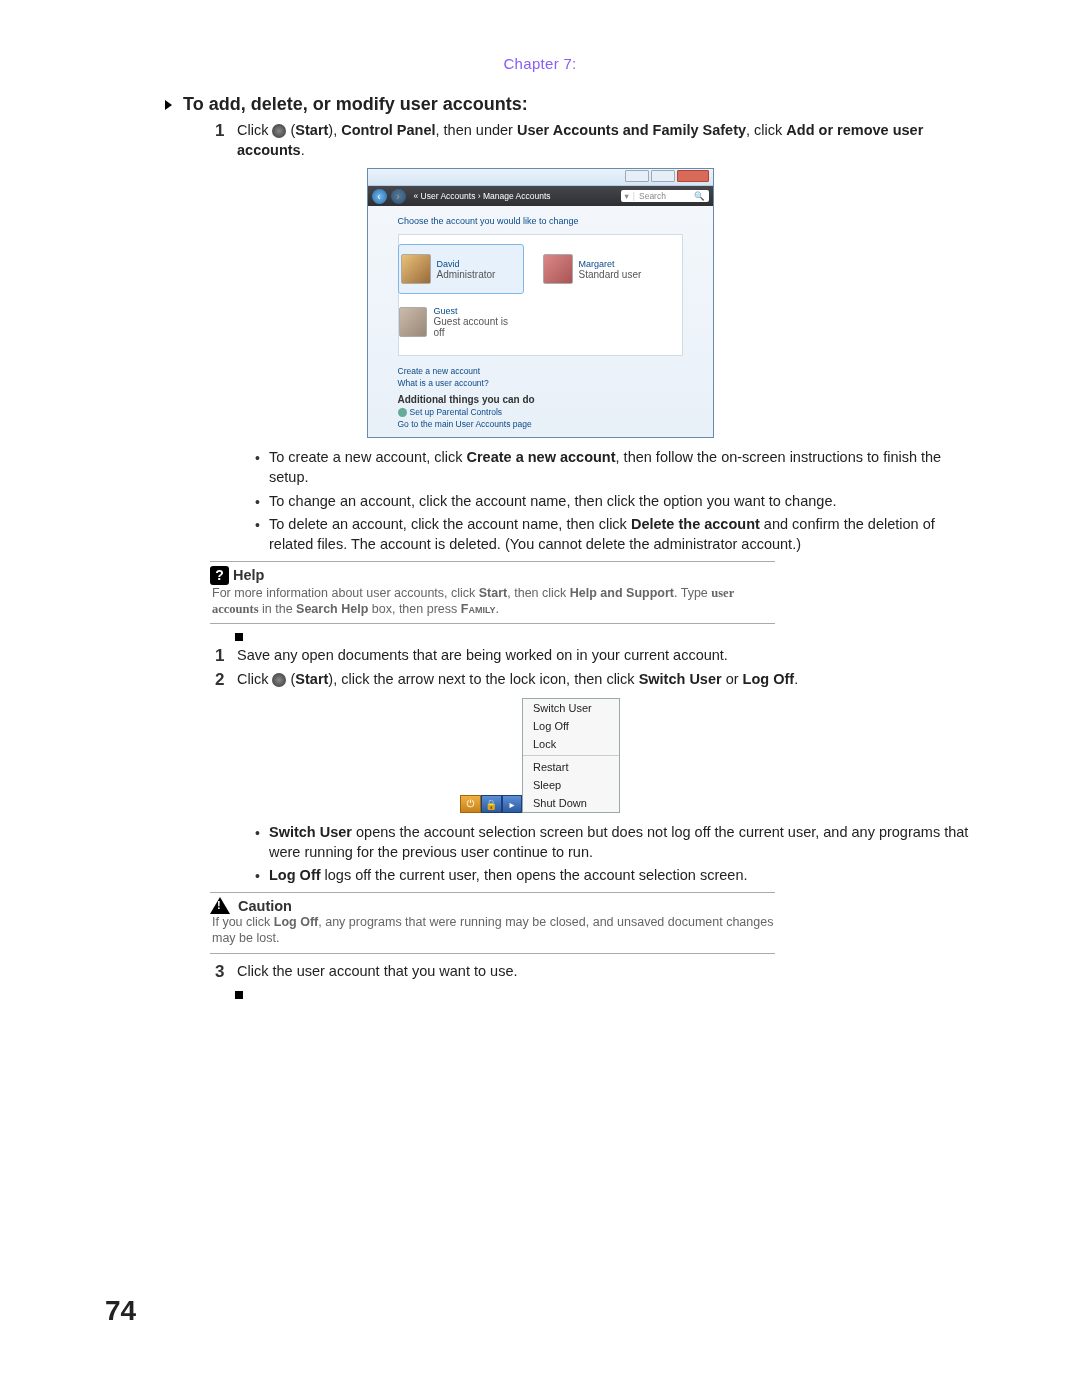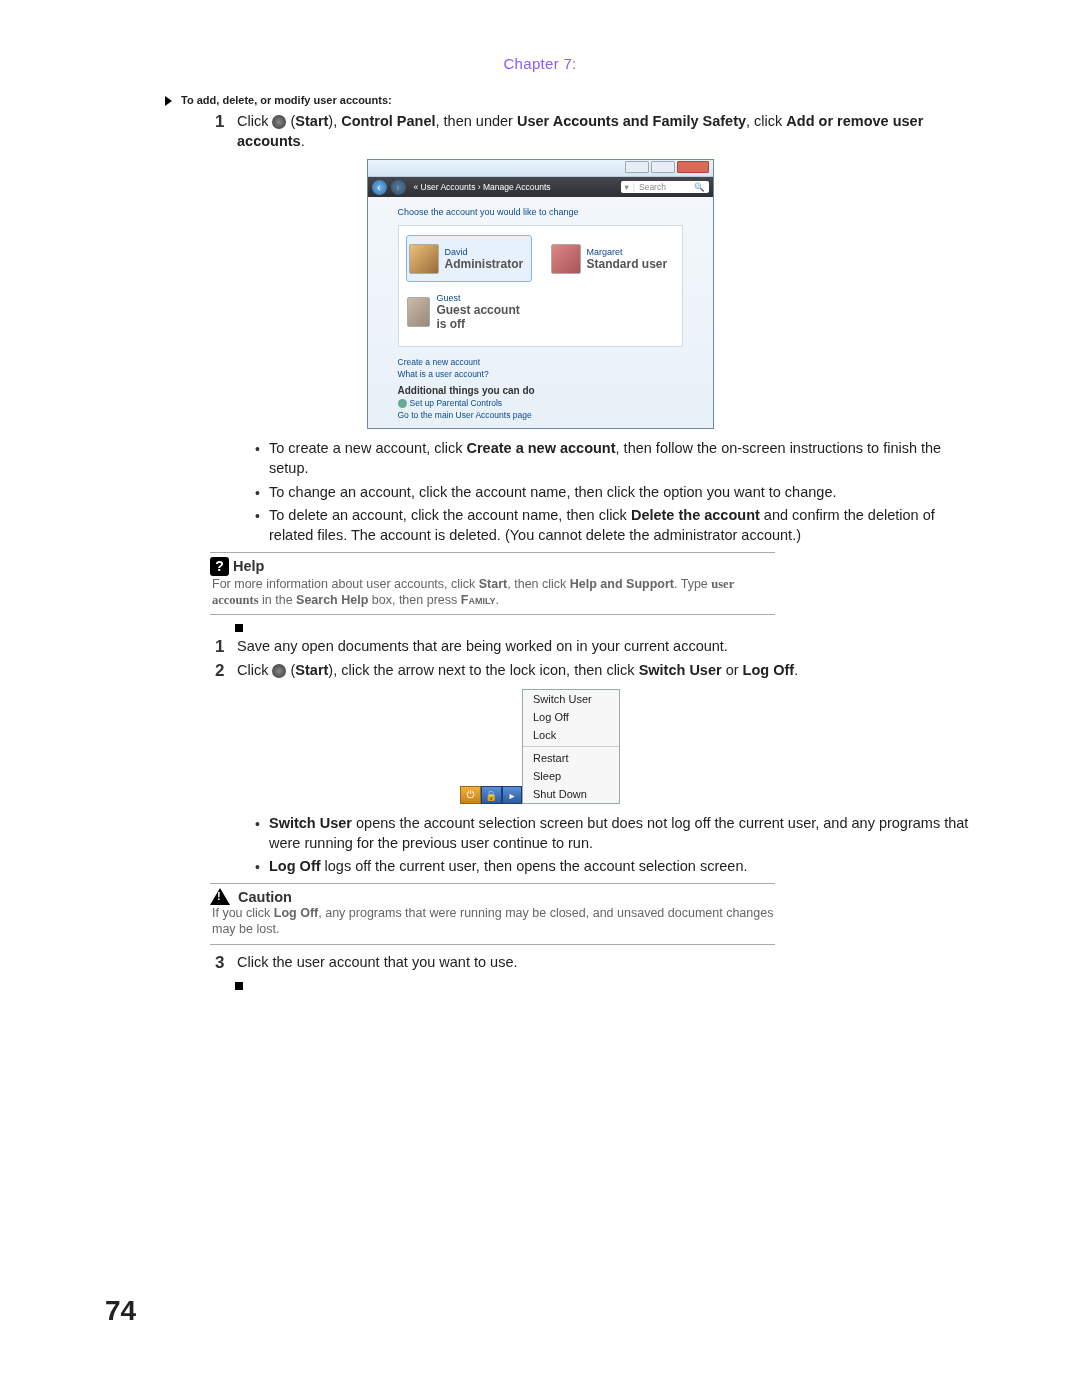--- a/index.html
+++ b/index.html
@@ -29,21 +29,21 @@
     display: inline-block;
     width: 0; height: 0;
     border-top: 5px solid transparent;
     border-bottom: 5px solid transparent;
     border-left: 7px solid #000;
     margin-right: 6px;
     vertical-align: middle;
   }
   .task-heading {
     font-weight: bold;
-    font-size: 11px;
+    font-size: 18px;
     margin: 8px 0 6px 60px;
   }
   .step {
     margin: 2px 0 4px 110px;
     display: flex;
   }
   .step-num {
     font-weight: bold;
     font-size: 17px;
     width: 22px;
@@ -151,27 +151,27 @@
   .vista-nav .circ { width:15px; height:15px; border-radius:50%; background: radial-gradient(#6fb7ef,#2a6aa5); display:flex;align-items:center;justify-content:center;color:#fff;font-size:10px;}
   .vista-nav .crumb { color:#fff; font-size:8.5px; flex:1; padding-left:4px;}
   .vista-nav .search { background:#fff; color:#888; font-size:8.5px; padding:1px 4px; width:80px; border-radius:2px; display:flex;gap:4px;align-items:center;}
   .vista-nav .search .mag { color:#3b7bc4;}
   .vista-body {
     background: linear-gradient(#f3f7fb,#e8f0f8);
     padding: 10px 30px 6px 30px;
     min-height: 200px;
   }
   .vista-body .prompt { color:#0a4a8a; font-size:9px; margin-bottom:8px;}
-  .accounts { background:#fff; border:1px solid #d0dbe6; padding:10px 8px; display:flex; flex-wrap:wrap; gap:6px 20px; min-height:100px;}
+  .accounts { background:#fff; border:1px solid #d0dbe6; padding:10px 0; display:flex; flex-wrap:wrap; gap:6px 20px; min-height:100px;}
   .acct { display:flex; gap:6px; align-items:center; width:120px;}
   .acct .pic { width:28px; height:28px; border:1px solid #aaa; border-radius:2px; background:linear-gradient(135deg,#e9c27a,#9a6a3a);}
   .acct .pic.m { background:linear-gradient(135deg,#d88,#a55);}
   .acct .pic.g { background:linear-gradient(135deg,#cba,#987);}
   .acct .info .nm { color:#0a4a8a; font-size:9px;}
-  .acct .info .rl { color:#555; font-size:12px;font-weight:bold;}
+  .acct .info .rl { color:#555; font-size:10px;}
   .acct.sel { outline:1px solid #7fb6e8; background:#e6f1fb; padding:2px; border-radius:2px;}
   .vlinks { margin-top:10px; }
   .vlinks .lk { color:#0a4a8a; font-size:8.5px; margin:2px 0; display:block;}
   .vlinks .hd { color:#333; font-weight:bold; font-size:10px; margin-top:6px;}
   .vlinks .ic { display:inline-block; width:9px; height:9px; background:#6a9; border-radius:50%; vertical-align:middle; margin-right:3px;}
 
   
   .shut-wrap { width:160px; margin:8px auto 10px auto; font-size:11px;}
   .shut-menu { border:1px solid #9aa; background:#f7f7f7; }
   .shut-menu .mi { padding:3px 10px; color:#222; }

